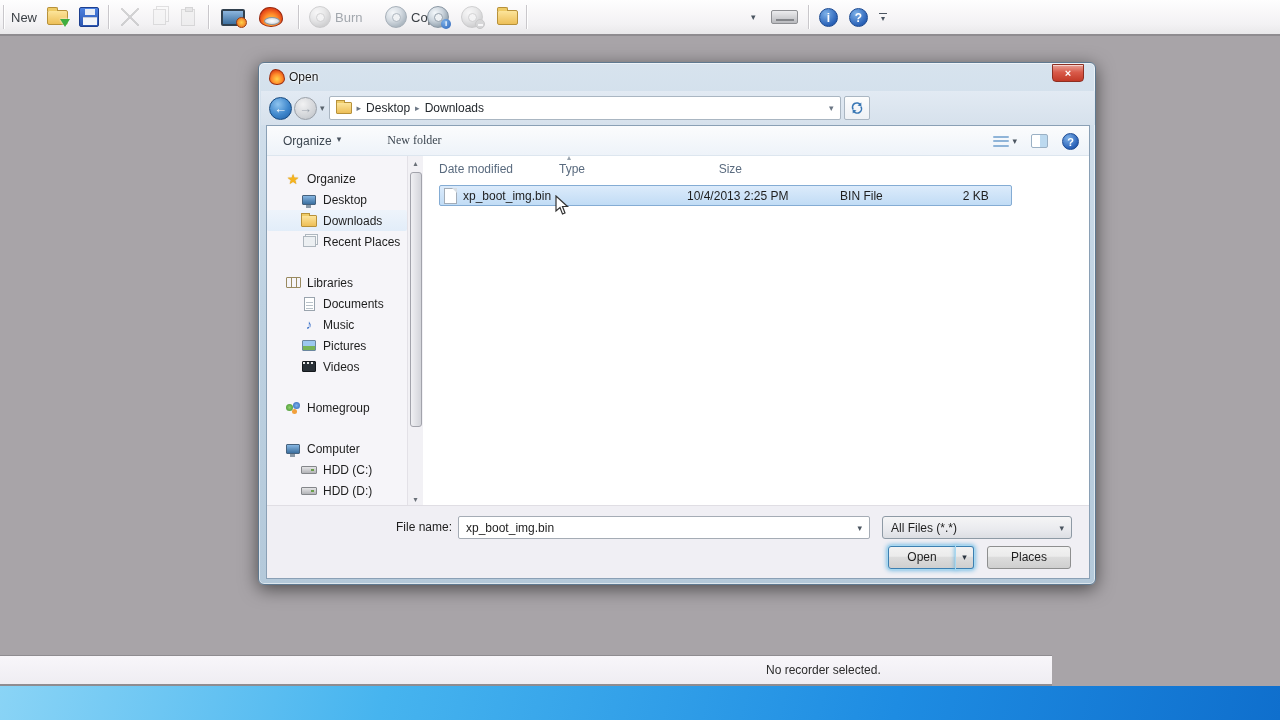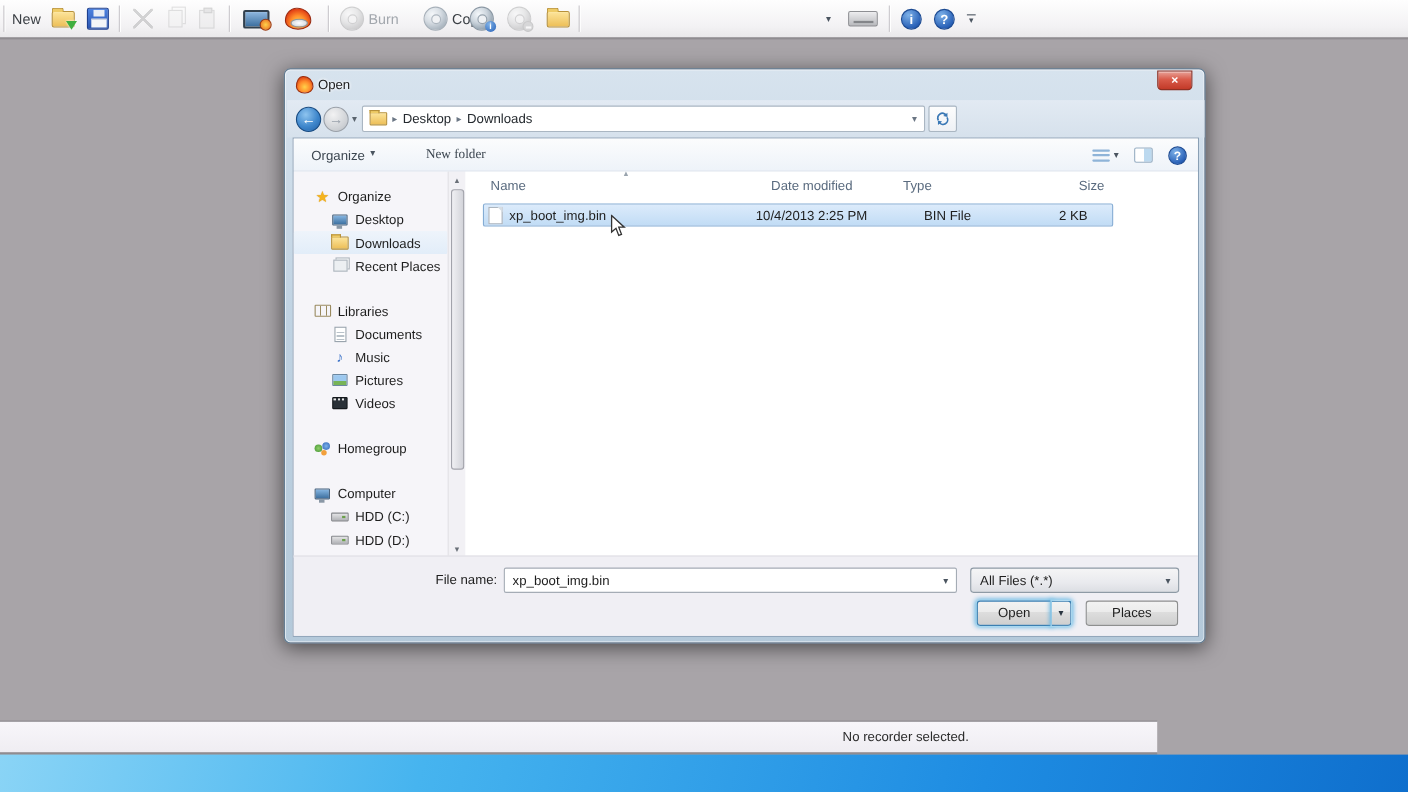--- a/index.html
+++ b/index.html
@@ -416,21 +416,20 @@
 
       <div class="side-scroll">
         <span class="scroll-arrow scroll-up">▴</span>
         <div class="scroll-thumb"></div>
         <span class="scroll-arrow scroll-down">▾</span>
       </div>
 
       <div class="filelist">
         <div class="list-header">
           <span class="sort-caret">▴</span>
-          <span class="col col-name">Name</span>
           <span class="col col-date">Date modified</span>
           <span class="col col-type">Type</span>
           <span class="col col-size">Size</span>
         </div>
         <div class="file-row">
           <span class="cell cell-name">
             <span class="file-page"></span>
             <span>xp_boot_img.bin</span>
           </span>
           <span class="cell cell-date">10/4/2013 2:25 PM</span>

